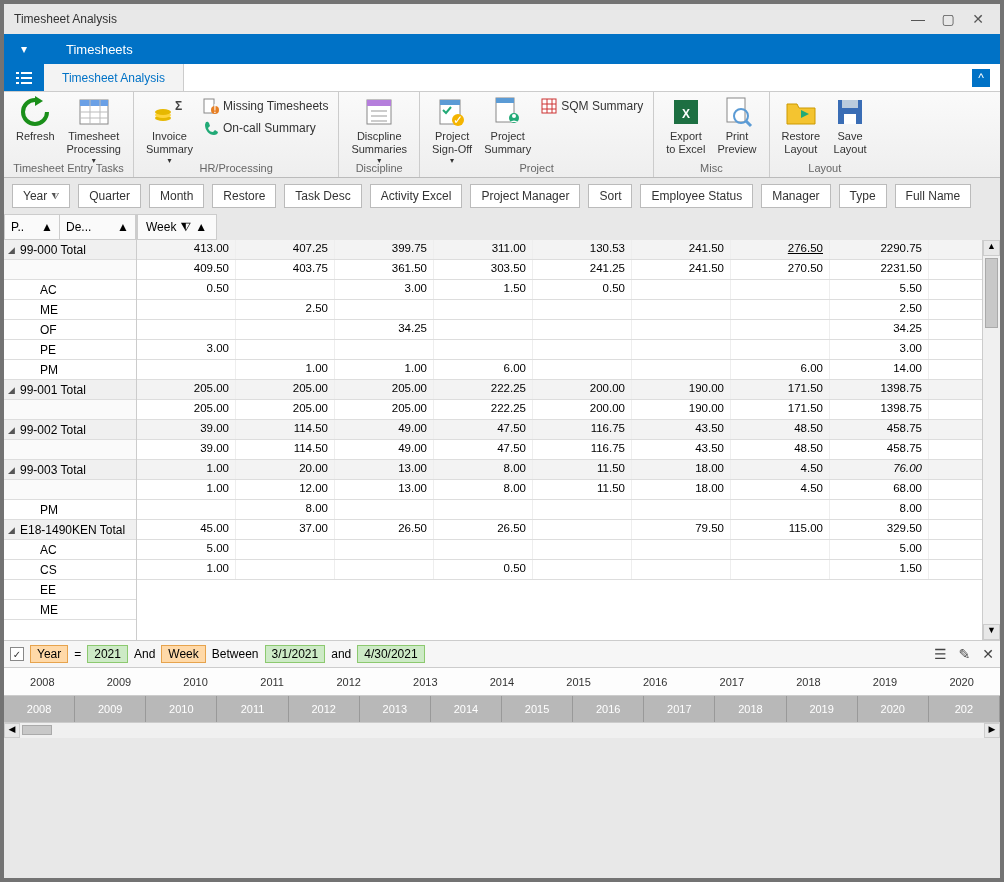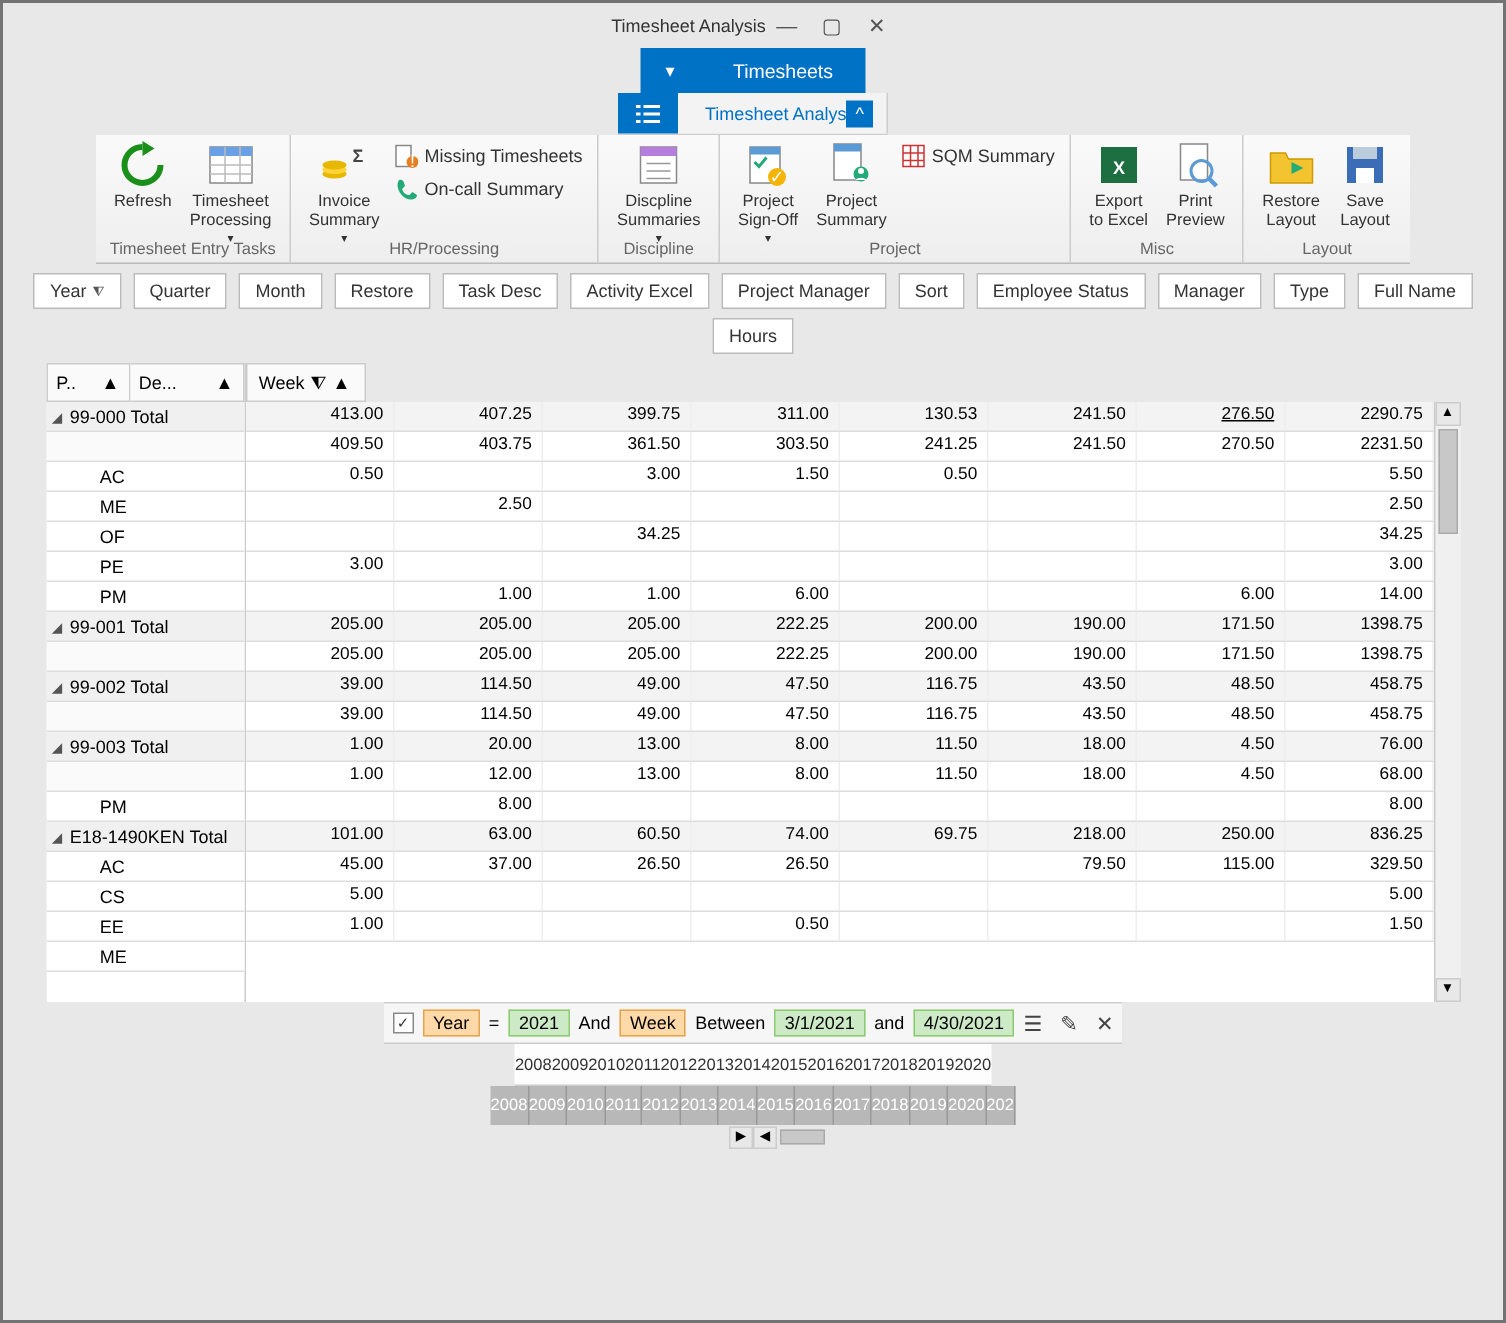--- a/index.html
+++ b/index.html
@@ -1,17 +1,17 @@
 <!DOCTYPE html>
 <html><head>
 <meta charset="utf-8">
 <style>
 * { box-sizing: border-box; margin: 0; padding: 0; font-family: "Segoe UI", Tahoma, sans-serif; font-size: 12px; }
 body { background: #000; display: flex; align-items: flex-start; justify-content: flex-start; }
-.window { width: 1004px; height: 882px; background: #e8e8e8; display: flex; flex-direction: column; border: 2px solid #737373; position: relative; align-items: center; }
+.window { width: 1004px; height: 882px; background: #e8e8e8; display: flex; flex-direction: column; border: 4px solid #737373; position: relative; }
 .titlebar { height: 30px; background: #e8e8e8; display: flex; align-items: center; padding: 0 8px 0 10px; font-size: 13px; color: #333; }
 .titlebar .title { flex: 1; }
 .winctl { display:flex; gap:2px;}
 .winctl span { width: 28px; text-align: center; font-size: 14px; color:#555; cursor:pointer;}
 .ribbon-top { background: #0072c6; height: 30px; display: flex; align-items: flex-end; color: #fff; }
 .ribbon-drop { width: 40px; height:100%; display:flex; align-items:center; justify-content:center; cursor:pointer; font-size:12px; }
 .ribbon-tab { padding: 0 22px; height: 100%; display:flex; align-items:center; cursor:pointer; font-size:13px;}
 .ribbon-sub { background: #fff; height: 28px; display:flex; align-items:center; border-bottom:1px solid #ccc; color:#0072c6; position:relative; }
 .ribbon-sub .subtn { width:40px; display:flex; align-items:center; justify-content:center; background:#0072c6; color:#fff; height:100%; cursor:pointer;}
 .ribbon-sub .subtab { padding:0 18px; height:100%; display:flex; align-items:center; background:#f3f3f3; border-right:1px solid #ccc; cursor:pointer;}
@@ -277,23 +277,20 @@
       <div class="fbtn">Restore</div>
       <div class="fbtn">Task Desc</div>
       <div class="fbtn">Activity Excel</div>
       <div class="fbtn">Project Manager</div>
       <div class="fbtn">Sort</div>
       <div class="fbtn">Employee Status</div>
       <div class="fbtn">Manager</div>
       <div class="fbtn">Type</div>
       <div class="fbtn">Full Name</div>
     </div>
-  <div class="filters2">
-    <div class="fbtn">Hours</div>
-  </div>
 
   <div class="grid-area">
     <div class="grid-top">
       <div class="corner">
         <div class="c1">
             <span>P..</span>
             <span class="fic">▲</span>
           </div>
         <div class="c2">
             <span>De...</span>
@@ -487,51 +484,41 @@
             <div class="cell" style="width: 99px;">458.75</div>
           </div>
           <div class="crow total">
             <div class="cell" style="width: 99px;">1.00</div>
             <div class="cell" style="width: 99px;">20.00</div>
             <div class="cell" style="width: 99px;">13.00</div>
             <div class="cell" style="width: 99px;">8.00</div>
             <div class="cell" style="width: 99px;">11.50</div>
             <div class="cell" style="width: 99px;">18.00</div>
             <div class="cell" style="width: 99px;">4.50</div>
-            <div class="cell" style="width: 99px;">76.00</div>
+            <div class="cell" style="width: 99px; font-style: italic;">76.00</div>
           </div>
           <div class="crow">
             <div class="cell" style="width: 99px;">1.00</div>
             <div class="cell" style="width: 99px;">12.00</div>
             <div class="cell" style="width: 99px;">13.00</div>
             <div class="cell" style="width: 99px;">8.00</div>
             <div class="cell" style="width: 99px;">11.50</div>
             <div class="cell" style="width: 99px;">18.00</div>
             <div class="cell" style="width: 99px;">4.50</div>
             <div class="cell" style="width: 99px;">68.00</div>
           </div>
           <div class="crow">
             <div class="cell" style="width: 99px;"></div>
             <div class="cell" style="width: 99px;">8.00</div>
             <div class="cell" style="width: 99px;"></div>
             <div class="cell" style="width: 99px;"></div>
             <div class="cell" style="width: 99px;"></div>
             <div class="cell" style="width: 99px;"></div>
             <div class="cell" style="width: 99px;"></div>
             <div class="cell" style="width: 99px;">8.00</div>
-          </div>
-          <div class="crow total">
-            <div class="cell" style="width: 99px;">101.00</div>
-            <div class="cell" style="width: 99px;">63.00</div>
-            <div class="cell" style="width: 99px;">60.50</div>
-            <div class="cell" style="width: 99px;">74.00</div>
-            <div class="cell" style="width: 99px;">69.75</div>
-            <div class="cell" style="width: 99px;">218.00</div>
-            <div class="cell" style="width: 99px;">250.00</div>
-            <div class="cell" style="width: 99px;">836.25</div>
           </div>
           <div class="crow">
             <div class="cell" style="width: 99px;">45.00</div>
             <div class="cell" style="width: 99px;">37.00</div>
             <div class="cell" style="width: 99px;">26.50</div>
             <div class="cell" style="width: 99px;">26.50</div>
             <div class="cell" style="width: 99px;"></div>
             <div class="cell" style="width: 99px;">79.50</div>
             <div class="cell" style="width: 99px;">115.00</div>
             <div class="cell" style="width: 99px;">329.50</div>

